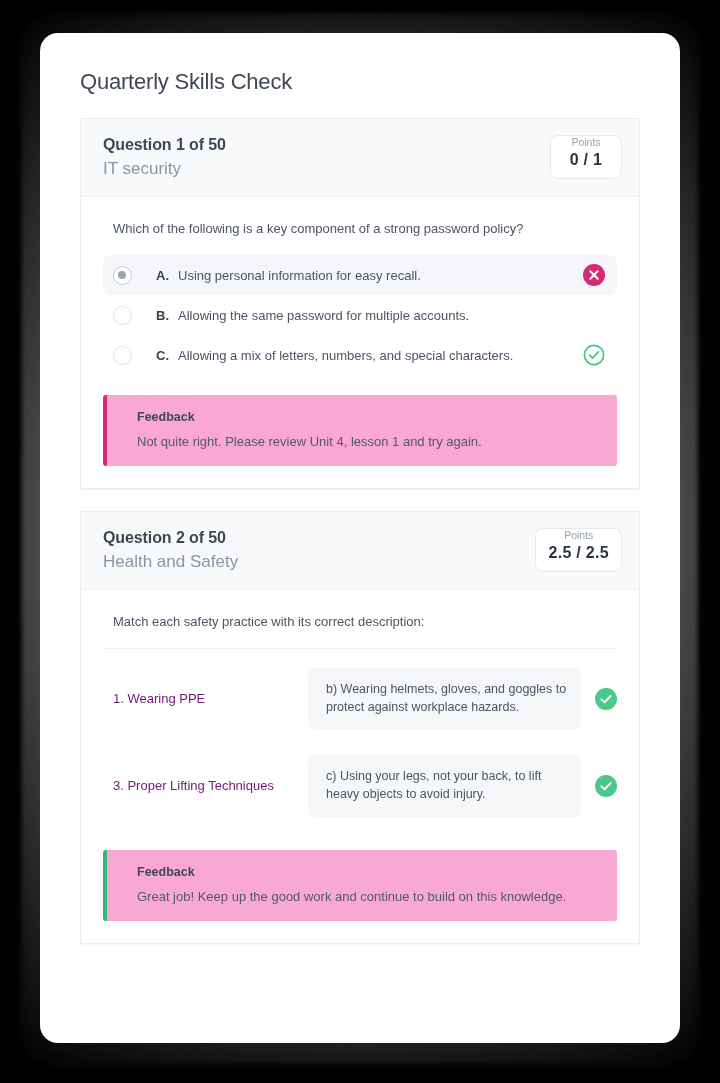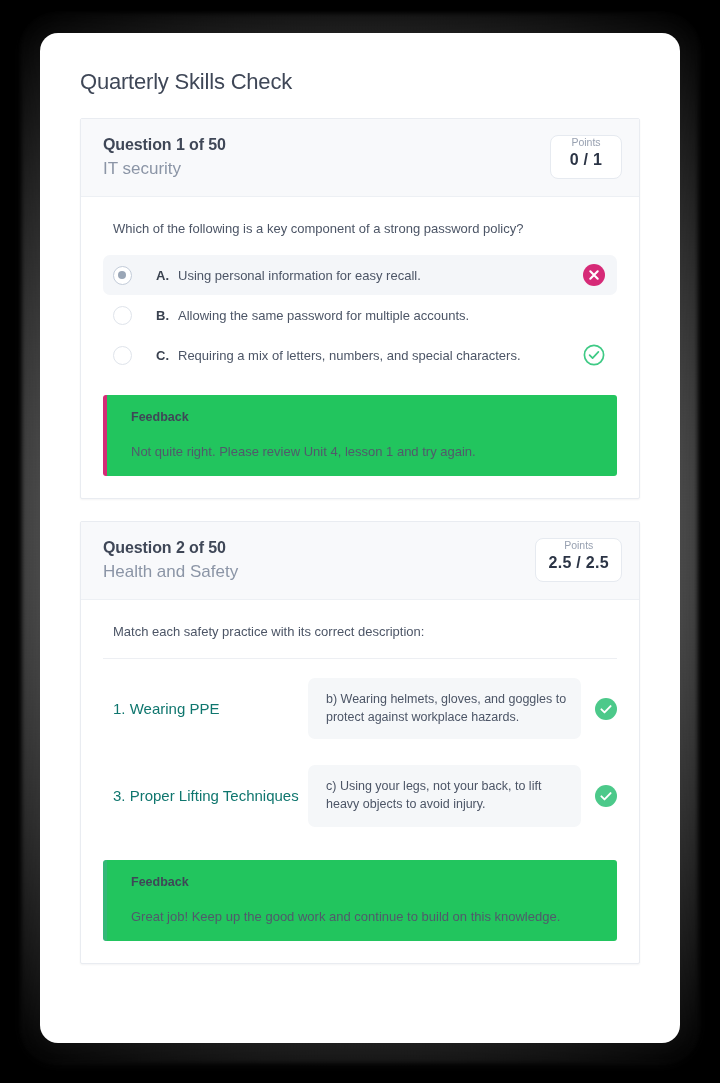--- a/index.html
+++ b/index.html
@@ -167,53 +167,53 @@
     flex: 1;
   }
 
   
   .mark { width: 22px; height: 22px; flex: 0 0 auto; }
   .mark svg { display: block; width: 22px; height: 22px; }
 
   
   .feedback {
     margin-top: 20px;
-    background: #22c55e;
+    background: #f9a8d4;
     border-left: 4px solid #d62a77;
     border-radius: 3px;
-    padding: 15px 18px 17px 24px;
+    padding: 15px 18px 17px 30px;
   }
   .feedback.good { border-left-color: #34b878; }
   .feedback-title {
     font-size: 12.5px;
     font-weight: bold;
     color: #3f4757;
   }
   .feedback-text {
-    margin-top: 20px;
+    margin-top: 10px;
     font-size: 13px;
     color: #515a6b;
   }
 
   
   .divider {
     margin: 19px 0 0 0;
     height: 1px;
     background: #edeff3;
   }
   .match-list { margin-top: 6px; }
   .match-row {
     display: flex;
     align-items: center;
     padding: 13px 0;
   }
   .match-left {
     width: 205px;
-    font-size: 15px;
-    color: #0f766e;
+    font-size: 13px;
+    color: #701a75;
     padding-left: 10px;
     flex: 0 0 auto;
   }
   .match-right {
     flex: 1;
     background: #f5f7f9;
     border-radius: 7px;
     padding: 12px 14px 13px 18px;
     font-size: 12.5px;
     line-height: 1.45;
@@ -266,21 +266,21 @@
             <div class="choice">
               <span class="radio"></span>
               <span class="choice-letter">B.</span>
               <span class="choice-text">Allowing the same password for multiple accounts.</span>
               <span class="mark"></span>
             </div>
 
             <div class="choice">
               <span class="radio"></span>
               <span class="choice-letter">C.</span>
-              <span class="choice-text">Requiring a mix of letters, numbers, and special characters.</span>
+              <span class="choice-text">Allowing a mix of letters, numbers, and special characters.</span>
               <span class="mark">
                 <svg viewBox="0 0 22 22">
                   <circle cx="11" cy="11" r="9.6" fill="none" stroke="#3fca85" stroke-width="1.7"></circle>
                   <path d="M6.6 11.2 L9.6 14.2 L15.4 7.9" fill="none" stroke="#3fca85" stroke-width="1.7" stroke-linecap="round" stroke-linejoin="round"></path>
                 </svg>
               </span>
             </div>
 
           </div>
 

